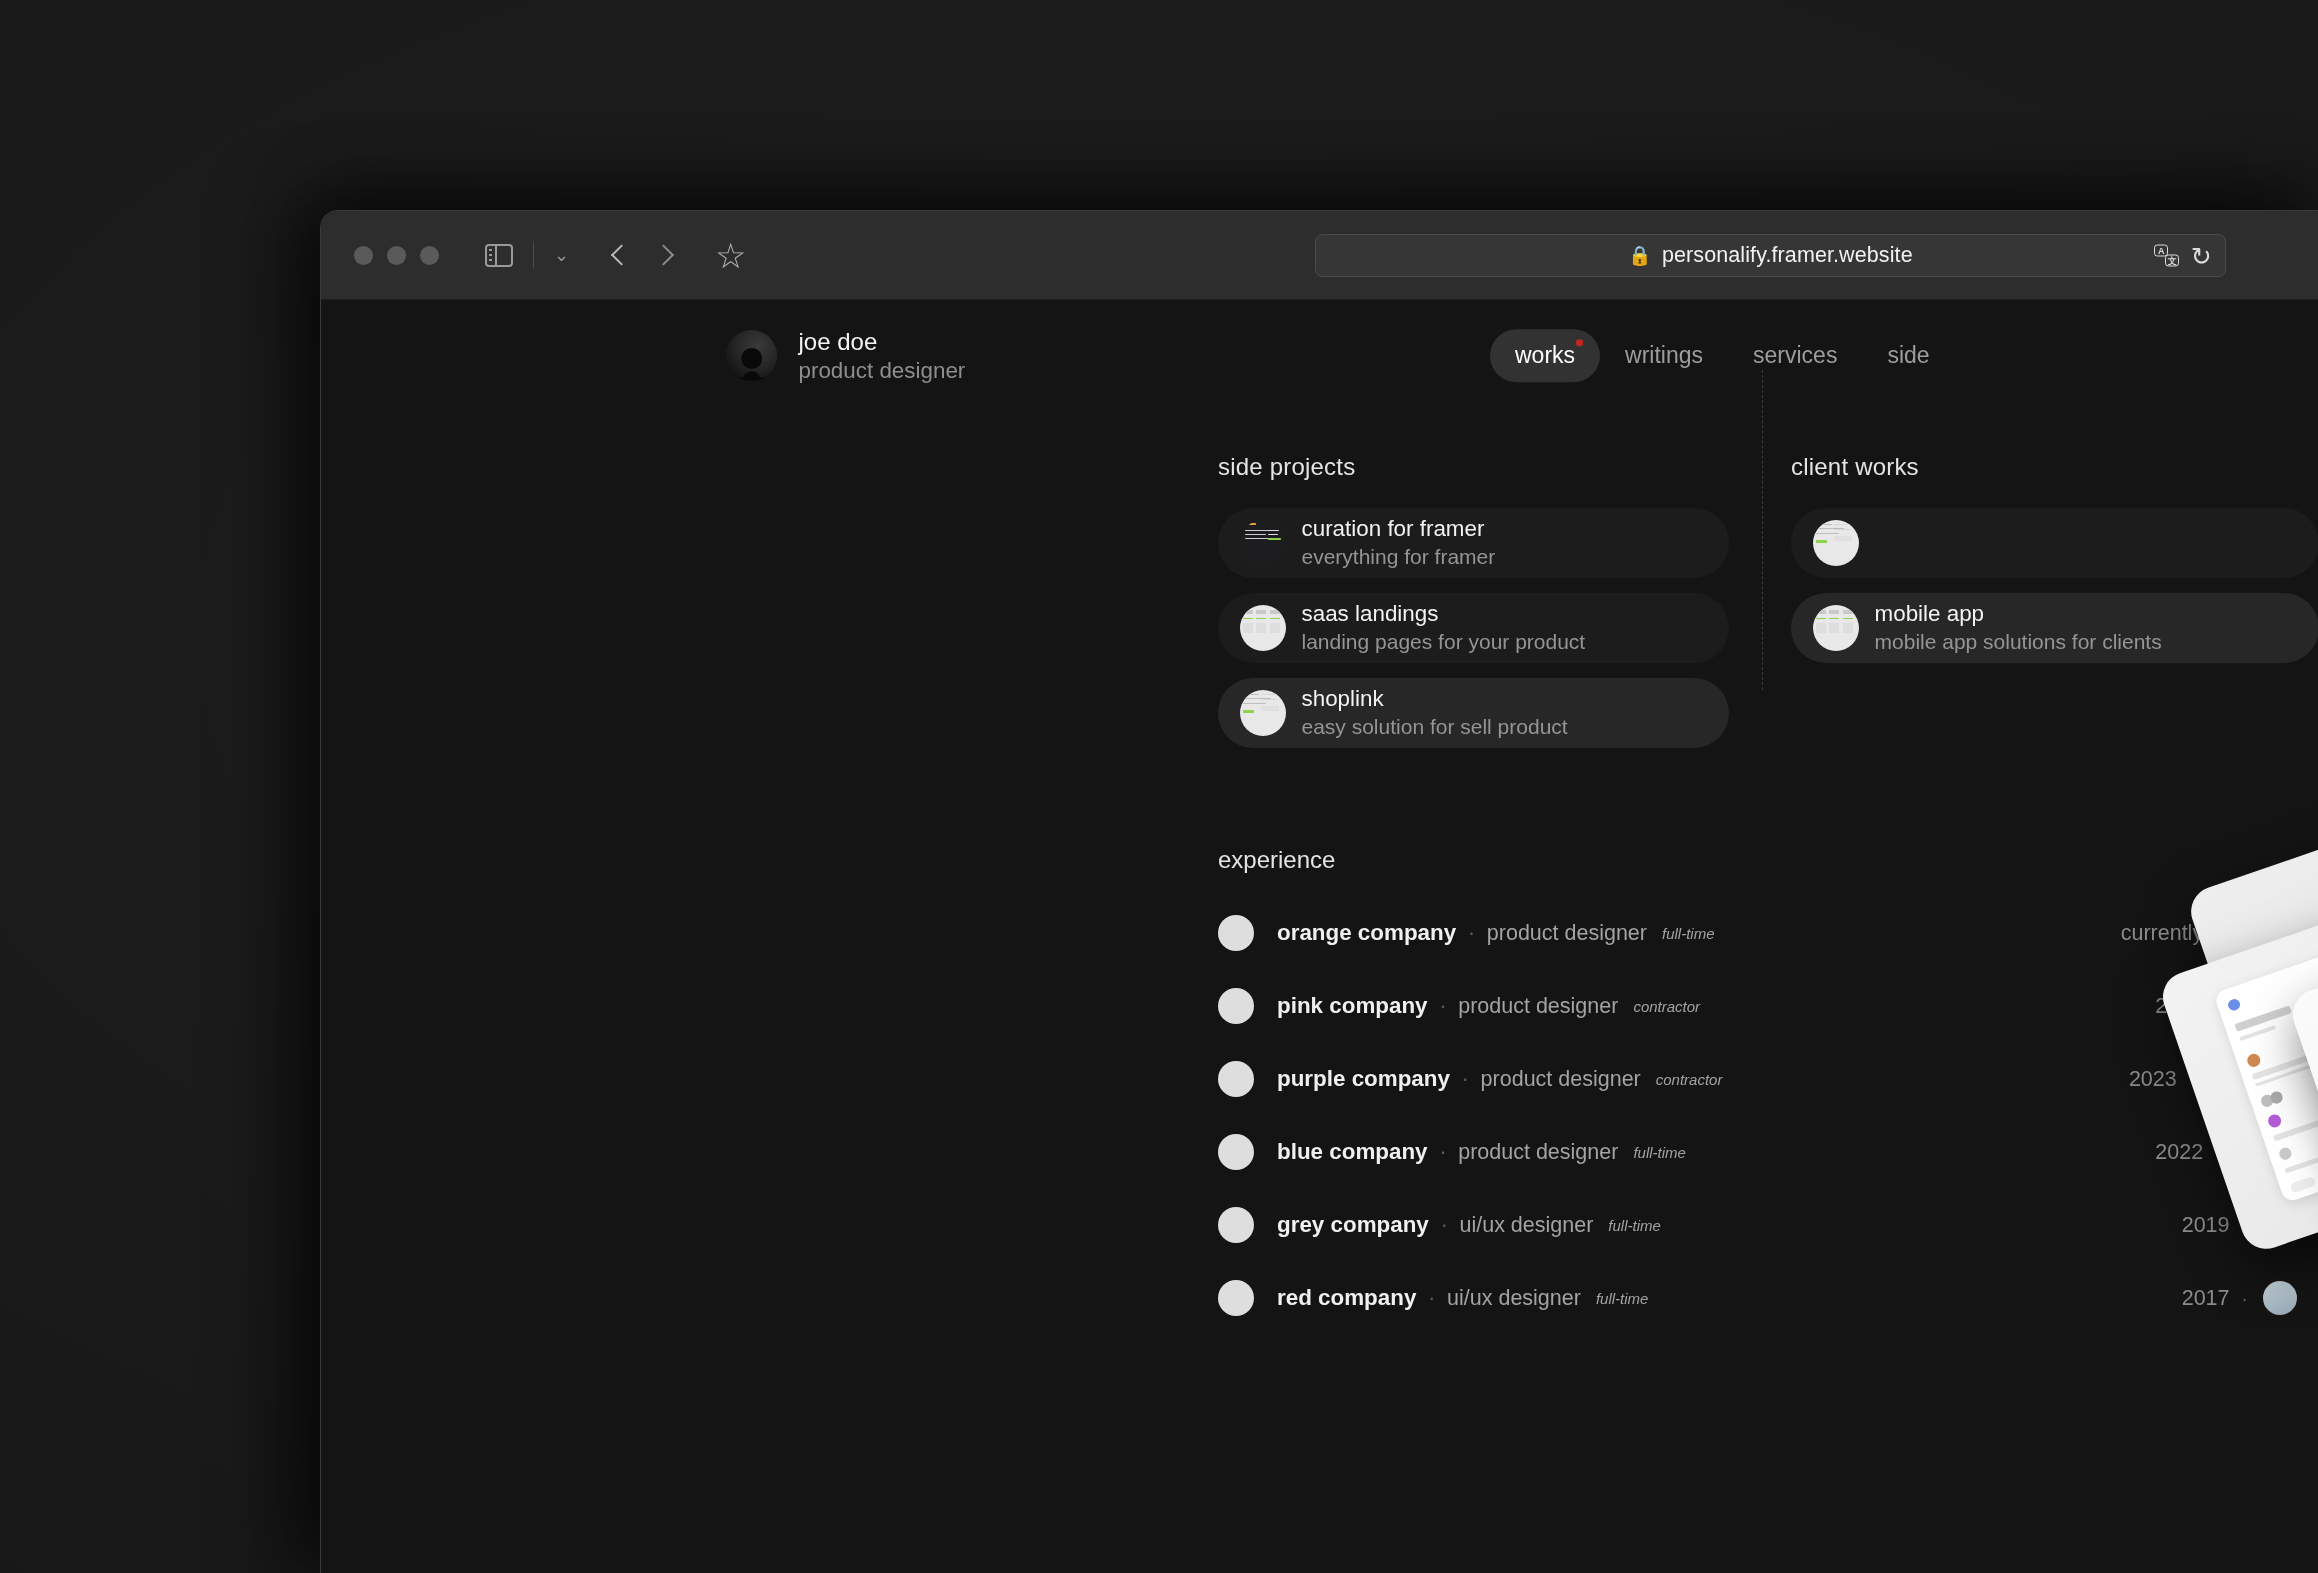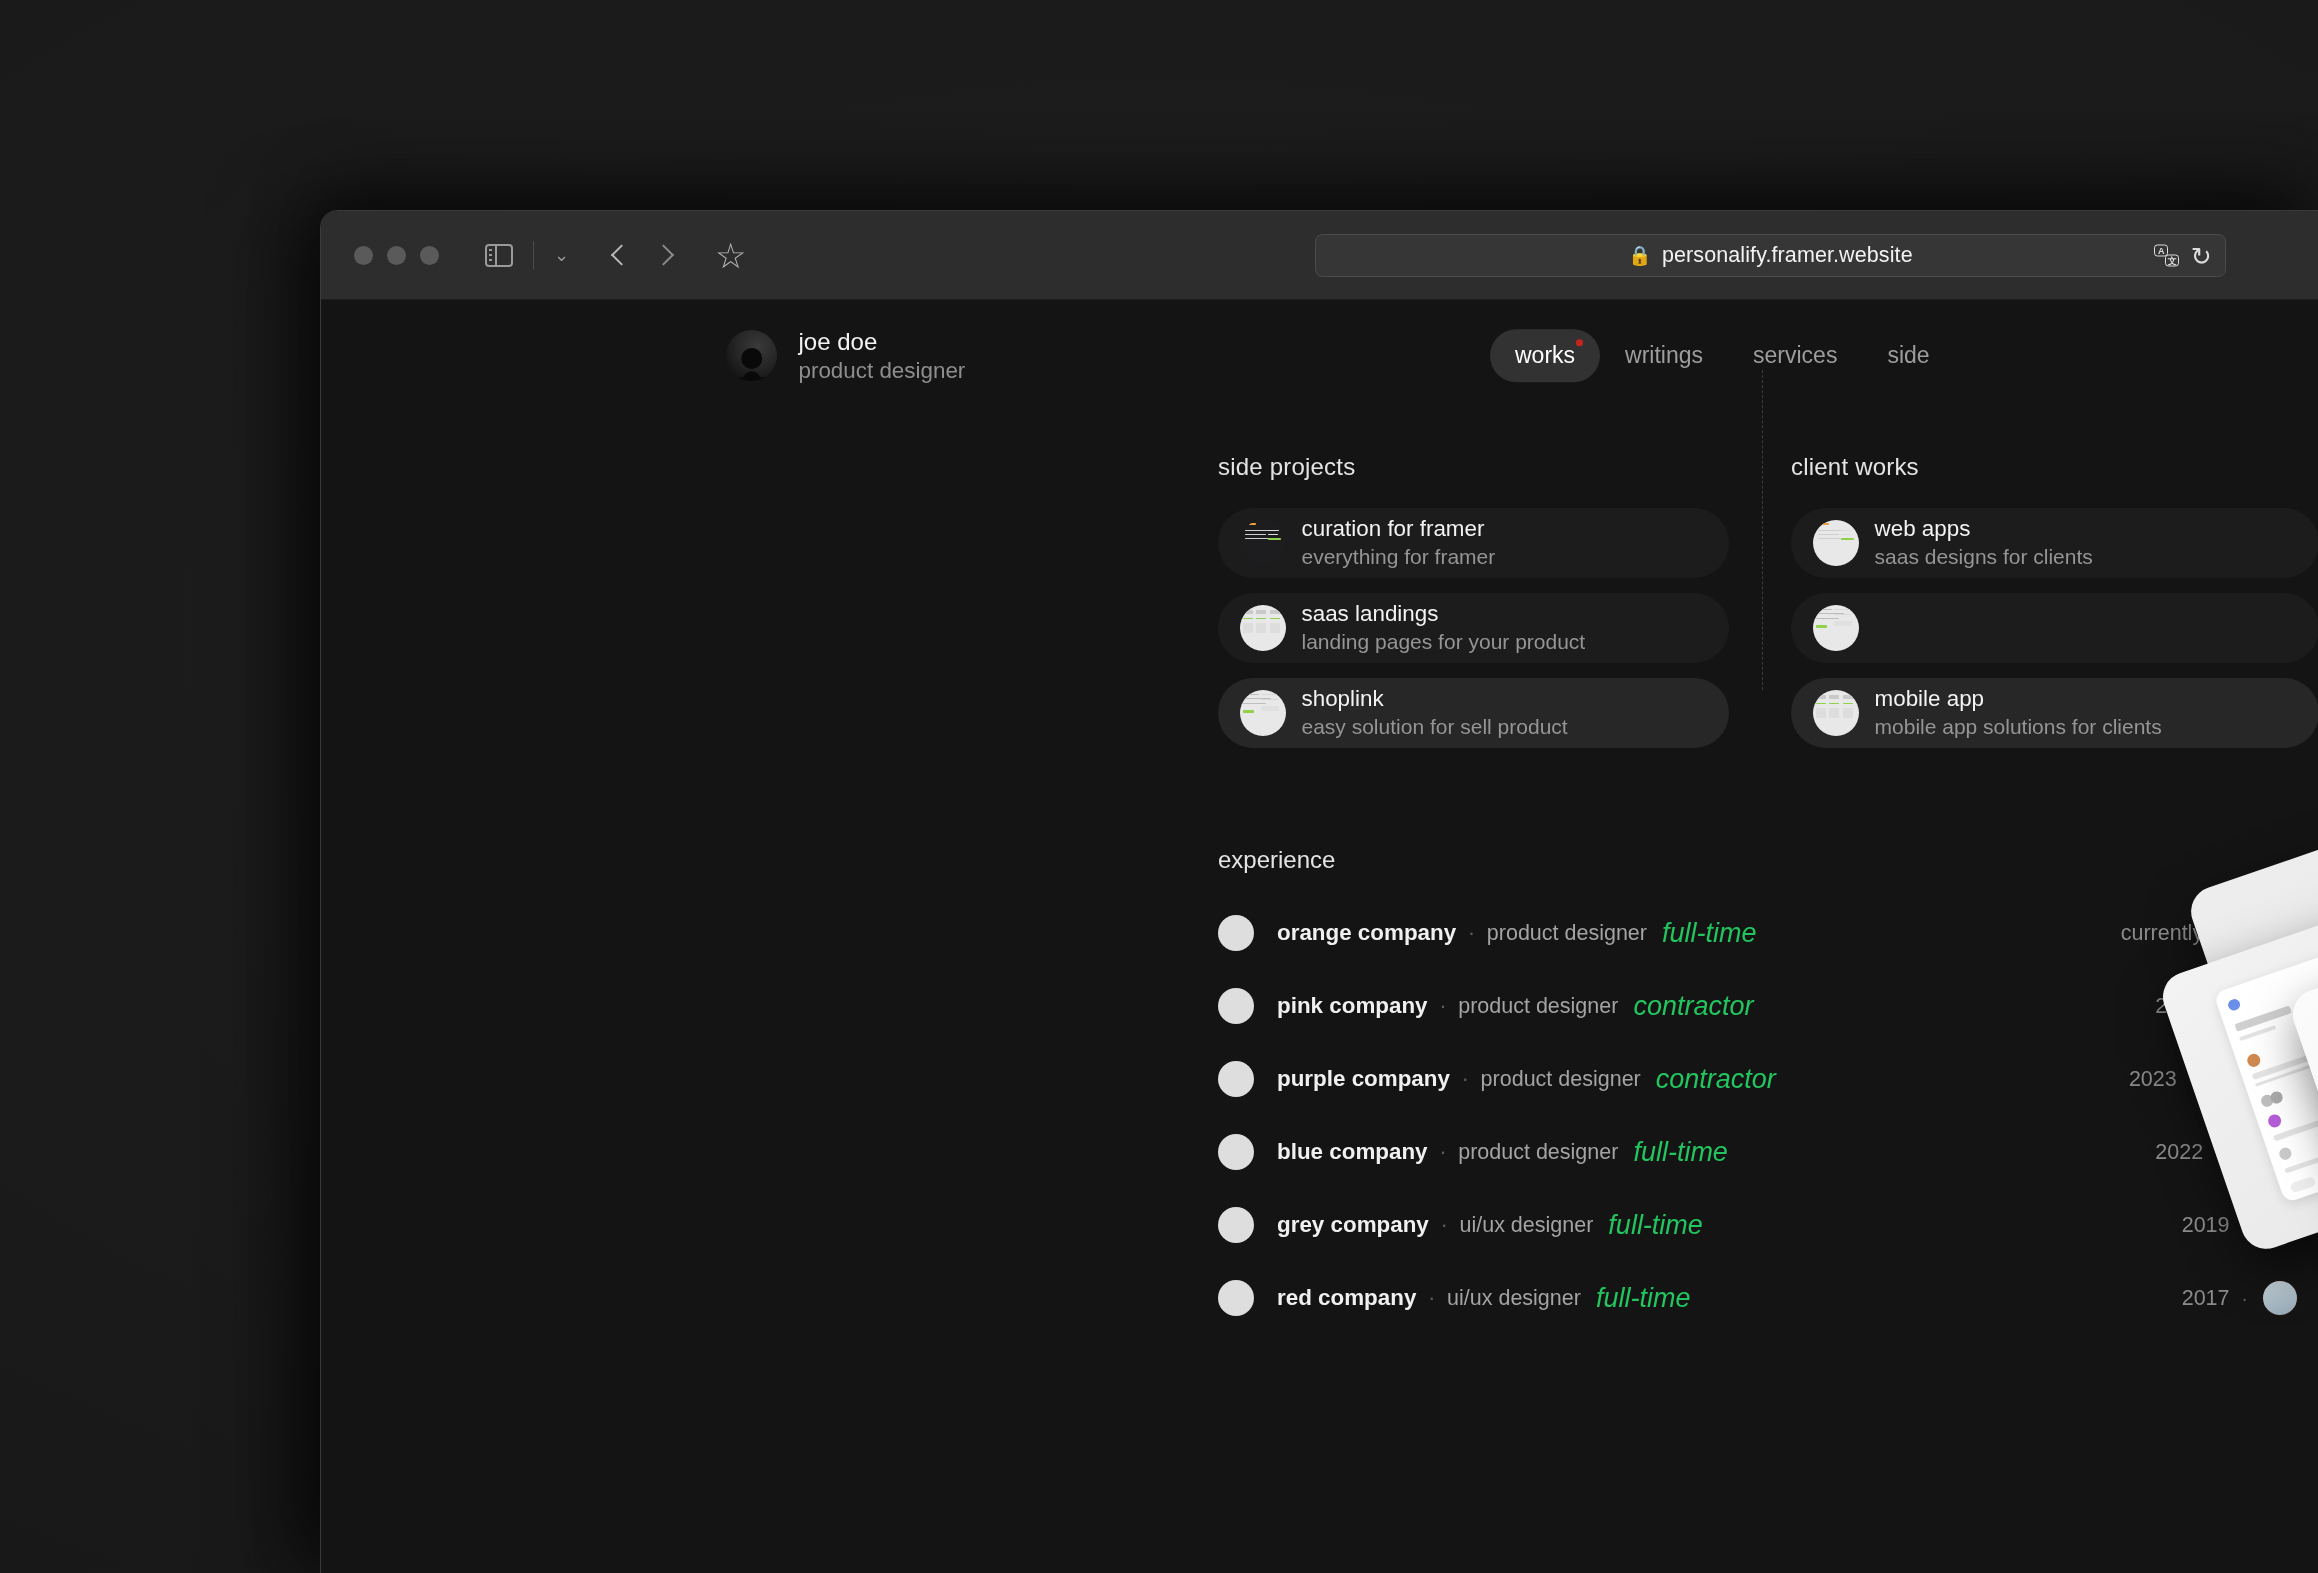--- a/index.html
+++ b/index.html
@@ -254,21 +254,21 @@
     height: 73px;
     width: 1081px;
   }
   .exp-logo {
     width: 36px; height: 36px; border-radius: 50%;
     background: #dedede; flex: 0 0 36px; margin-right: 23px;
   }
   .exp-company { color: #f0f0f0; font-size: 22.4px; font-weight: bold; white-space: nowrap; }
   .sep-dot { color: #5e5e5e; font-size: 22.4px; margin: 0 11.6px; }
   .exp-role { color: #a3a3a3; font-size: 21.5px; white-space: nowrap; }
-  .exp-type { color: #22c55e; font-size: 27px; font-style: italic; margin-left: 15px; white-space: nowrap; }
+  .exp-type { color: #a3a3a3; font-size: 15px; font-style: italic; margin-left: 15px; white-space: nowrap; }
   .exp-right {
     position: absolute; right: 0; top: 50%; transform: translateY(-50%);
     display: flex; align-items: center;
   }
   .exp-year { color: #8b8b8b; font-size: 21.5px; white-space: nowrap; }
   .exp-right .sep-dot { font-size: 20px; margin: 0 13.2px 0 11.6px; }
   .avatar-stack { display: flex; align-items: center; }
   .mini-avatar {
     width: 38px; height: 38px; border-radius: 50%;
     border: 2.1px solid #1a1512;
@@ -402,37 +402,20 @@
             </div>
           </div>
       </div>
 
       <div class="col" id="col-client">
         <div class="col-title">client works</div>
         <div class="card-list" id="client-list">
             <div class="card">
               <div class="card-thumb">
                 <div class="thumb-inner">
-                  <i style="background: rgb(232, 161, 60); left: 5px; top: 3.3px; width: 11.6px; height: 2.5px;"></i>
-                  <i style="background: rgb(207, 207, 207); left: 5px; top: 10px; width: 25px; height: 1.7px;"></i>
-                  <i style="background: rgb(207, 207, 207); left: 5px; top: 14px; width: 21.5px; height: 1.7px;"></i>
-                  <i style="background: rgb(207, 207, 207); left: 5px; top: 18px; width: 28px; height: 1.7px;"></i>
-                  <i style="background: rgb(220, 220, 220); left: 28px; top: 10px; width: 11.6px; height: 1.7px;"></i>
-                  <i style="background: rgb(220, 220, 220); left: 28px; top: 14px; width: 10px; height: 1.7px;"></i>
-                  <i style="background: rgb(142, 210, 74); left: 28px; top: 18px; width: 13.2px; height: 2.5px;"></i>
-                </div>
-              </div>
-              <div class="card-text">
-                <div class="card-title">web apps</div>
-                <div class="card-sub">saas designs for clients</div>
-              </div>
-            </div>
-            <div class="card">
-              <div class="card-thumb">
-                <div class="thumb-inner">
                   <i style="background: rgb(189, 189, 189); left: 3.3px; top: 4.1px; width: 16.6px; height: 1.7px;"></i>
                   <i style="background: rgb(189, 189, 189); left: 3.3px; top: 8.3px; width: 28px; height: 1.7px;"></i>
                   <i style="background: rgb(189, 189, 189); left: 3.3px; top: 13.2px; width: 23px; height: 1.7px;"></i>
                   <i style="background: rgb(142, 210, 74); left: 3.3px; top: 20px; width: 11.6px; height: 3.3px;"></i>
                   <i style="background: rgb(216, 216, 216); left: 21.5px; top: 4.1px; width: 20px; height: 1.7px;"></i>
                   <i style="background: rgb(216, 216, 216); left: 21.5px; top: 9px; width: 16.6px; height: 1.7px;"></i>
                   <i style="background: rgb(224, 224, 224); left: 21.5px; top: 16.6px; width: 18px; height: 5px;"></i>
                 </div>
               </div>
             </div>

